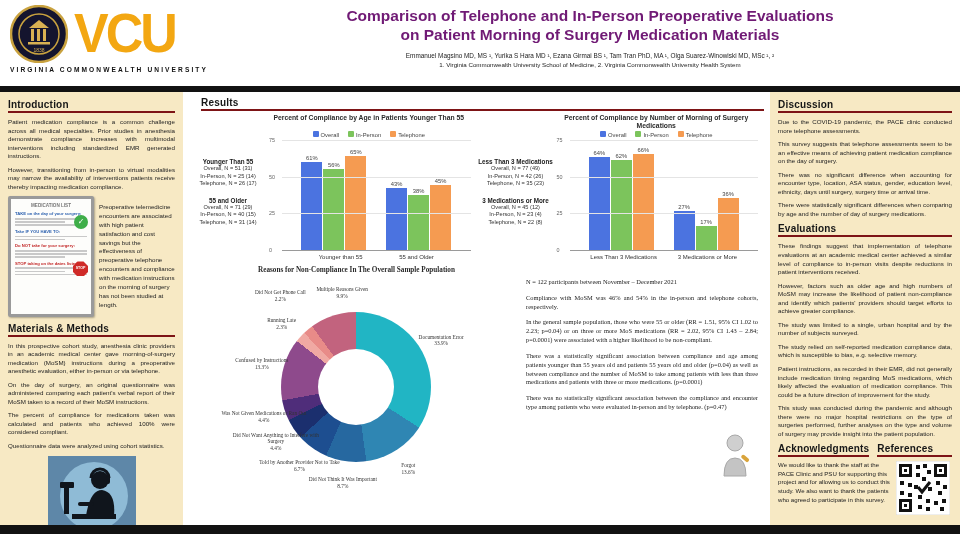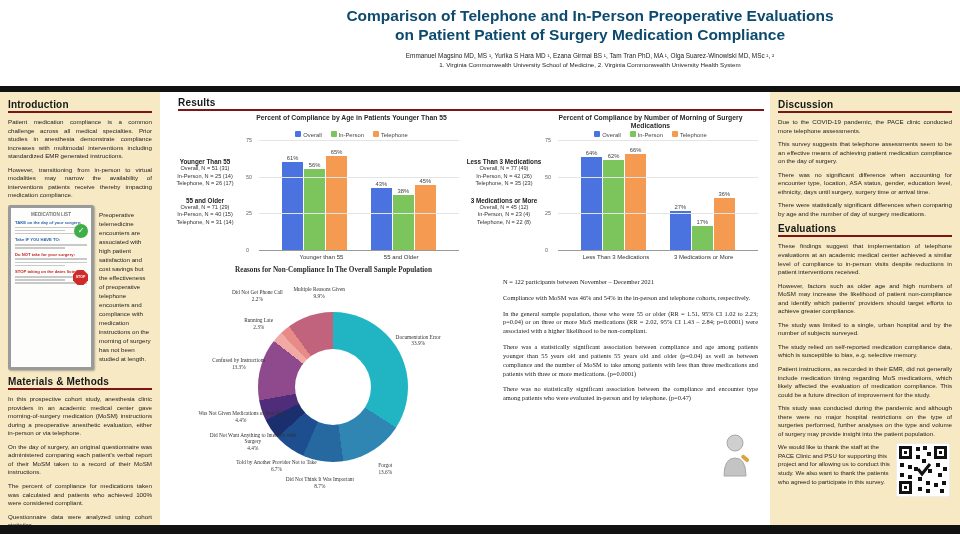--- a/index.html
+++ b/index.html
@@ -9,26 +9,26 @@
     font-family:"Liberation Sans", sans-serif; background:#ffffff; color:#1a1a1a;
   }
   
   .header { height:92px; border-bottom:6px solid #121212; position:relative; background:#fff; }
   .logo-block { position:absolute; left:10px; top:5px; width:250px; }
   .logo-row { display:flex; align-items:center; gap:6px; }
   .vcu-letters { font-size:52px; font-weight:900; color:#F3A712; letter-spacing:-3px; line-height:0.95;
                  font-family:"Liberation Sans",sans-serif; transform:scaleY(1.05); }
   .logo-sub { font-size:6.6px; font-weight:bold; letter-spacing:2.1px; color:#111; margin-top:3px; white-space:nowrap; }
   .titles { position:absolute; left:255px; right:35px; top:6px; text-align:center; }
-  .poster-title { font-size:15.5px; font-weight:bold; line-height:1.25; color:#0c4a6e; }
+  .poster-title { font-size:15.5px; font-weight:bold; line-height:1.25; color:#701a75; }
   .authors { font-size:6.4px; margin-top:7px; color:#222; }
   .affil { font-size:6.2px; margin-top:2px; color:#222; }
   
   .columns { display:flex; height:433px; }
-  .col-left  { width:160px; background:#F7E9C4; padding:5px 8px 0 8px; overflow:hidden; }
+  .col-left  { width:183px; background:#F7E9C4; padding:5px 8px 0 8px; overflow:hidden; }
   .col-mid   { flex:1; background:#ffffff; padding:3px 6px 0 6px; position:relative; overflow:hidden; }
   .col-right { width:190px; background:#F7E9C4; padding:5px 8px 8px 8px; overflow:hidden; }
   .bottom-bar { height:9px; background:#121212; width:960px; }
   
   .sec-head { font-size:10px; font-weight:bold; color:#171717; border-bottom:2.5px solid #7D1416;
               padding-bottom:1px; margin:2px 0 5px 0; letter-spacing:.2px; }
   .para { font-size:6.2px; line-height:1.38; margin:0 0 5px 0; color:#222; text-align:justify; }
   
   .intro-fig-row { display:flex; gap:5px; margin-top:2px; }
   .med-card { width:86px; min-height:118px; background:#fdfdfb; border:3px solid #9a9a9a; border-radius:2px;
@@ -82,24 +82,41 @@
   .two-heads { display:flex; gap:8px; margin-top:2px; }
   .two-heads .sec-head { flex:1; margin:0 0 4px 0; }
   .ack-row { display:flex; gap:6px; }
   .ack-text { flex:1; font-size:6.1px; line-height:1.4; color:#222; }
   .qr-box { width:56px; }
 </style>
 </head>
 <body>
 
 <div class="header">
+  <div class="logo-block">
+    <div class="logo-row">
+      <svg width="58" height="58" viewBox="0 0 58 58">
+        <circle cx="29" cy="29" r="28" fill="#14142e"></circle>
+        <circle cx="29" cy="29" r="28" fill="none" stroke="#c9a23f" stroke-width="2.5"></circle>
+        <circle cx="29" cy="29" r="20" fill="none" stroke="#c9a23f" stroke-width="1.5"></circle>
+        <rect x="21" y="24" width="3" height="12" fill="#d9b152"></rect>
+        <rect x="27" y="24" width="3" height="12" fill="#d9b152"></rect>
+        <rect x="33" y="24" width="3" height="12" fill="#d9b152"></rect>
+        <polygon points="29,15 39,23 19,23" fill="#d9b152"></polygon>
+        <rect x="18" y="37" width="22" height="2.5" fill="#d9b152"></rect>
+        <text x="29" y="47" font-size="5" fill="#d9b152" text-anchor="middle" font-family="Liberation Sans, sans-serif">1838</text>
+      </svg>
+      <div class="vcu-letters">VCU</div>
+    </div>
+    <div class="logo-sub">VIRGINIA COMMONWEALTH UNIVERSITY</div>
+  </div>
   <div class="titles">
     <div class="poster-title">
       <span>Comparison of Telephone and In-Person Preoperative Evaluations</span><br>
-      <span>on Patient Patient of Surgery Medication Compliance</span>
+      <span>on Patient Morning of Surgery Medication Materials</span>
     </div>
     <div class="authors">Emmanuel Magsino MD, MS ¹, Yurika S Hara MD ¹, Ezana Girmai BS ¹, Tam Tran PhD, MA ¹, Olga Suarez-Winowiski MD, MSc ¹, ²</div>
     <div class="affil">1. Virginia Commonwealth University School of Medicine, 2. Virginia Commonwealth University Health System</div>
   </div>
 </div>
 
 <div class="columns">
 
   <div class="col-left">
     <div class="sec-head">Introduction</div>
@@ -339,20 +356,24 @@
 
     <div class="sec-head" style="margin-top:4px">Evaluations</div>
     <p class="para">These findings suggest that implementation of telephone evaluations at an academic medical center achieved a similar level of compliance to in-person visits despite reductions in patient interventions received.</p>
     <p class="para">However, factors such as older age and high numbers of MoSM may increase the likelihood of patient non-compliance and identify which patients' providers should target efforts to achieve greater compliance.</p>
 
     <p class="para">The study was limited to a single, urban hospital and by the number of subjects surveyed.</p>
     <p class="para">The study relied on self-reported medication compliance data, which is susceptible to bias, e.g. selective memory.</p>
     <p class="para">Patient instructions, as recorded in their EMR, did not generally include medication timing regarding MoS medications, which likely affected the evaluation of medication compliance. This could be a future direction of improvement for the study.</p>
     <p class="para">This study was conducted during the pandemic and although there were no major hospital restrictions on the type of surgeries performed, further analyses on the type and volume of surgery may provide insight into the patient population.</p>
 
+    <div class="two-heads">
+      <div class="sec-head">Acknowledgments</div>
+      <div class="sec-head">References</div>
+    </div>
     <div class="ack-row">
       <div class="ack-text">We would like to thank the staff at the PACE Clinic and PSU for supporting this project and for allowing us to conduct this study. We also want to thank the patients who agreed to participate in this survey.</div>
       <div class="qr-box">
         <svg width="54" height="54" viewBox="0 0 54 54">
           <rect width="54" height="54" fill="#fff" stroke="#bbb" stroke-width="0.5"></rect>
           <g fill="#111">
             <rect x="3" y="3" width="13" height="13"></rect>
               <rect x="38" y="3" width="13" height="13"></rect>
               <rect x="3" y="38" width="13" height="13"></rect>
             <rect x="20" y="4" width="4" height="4"></rect>

